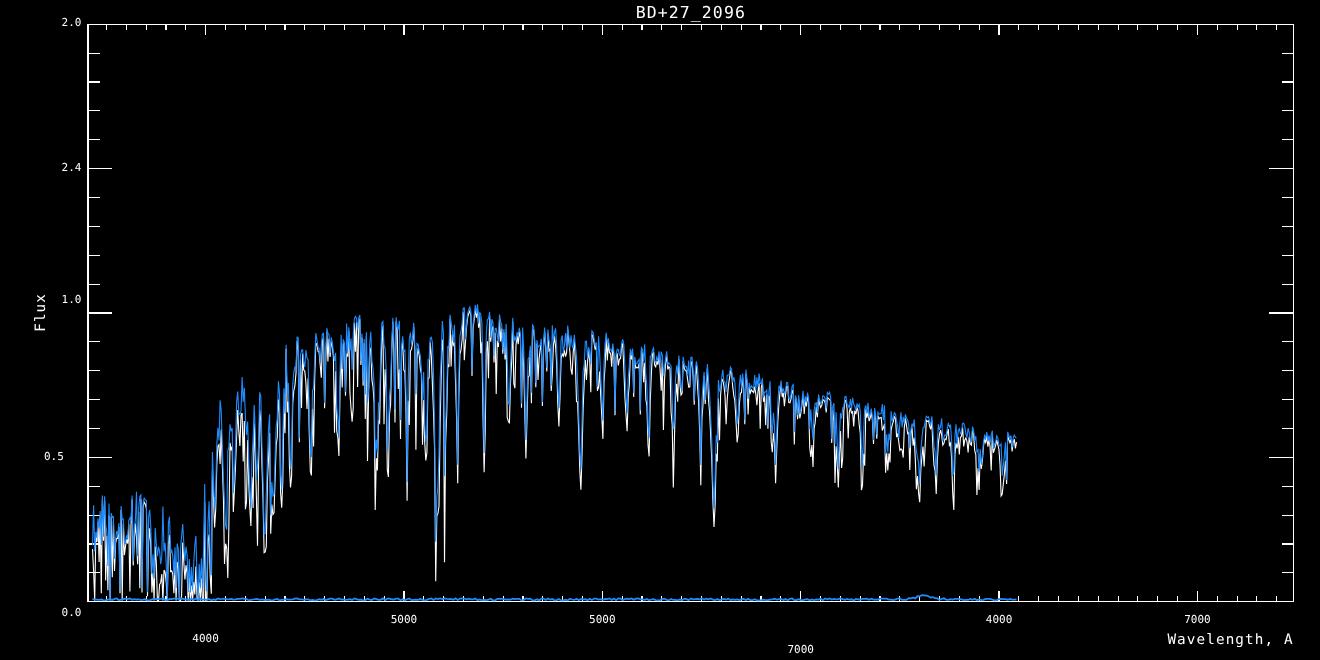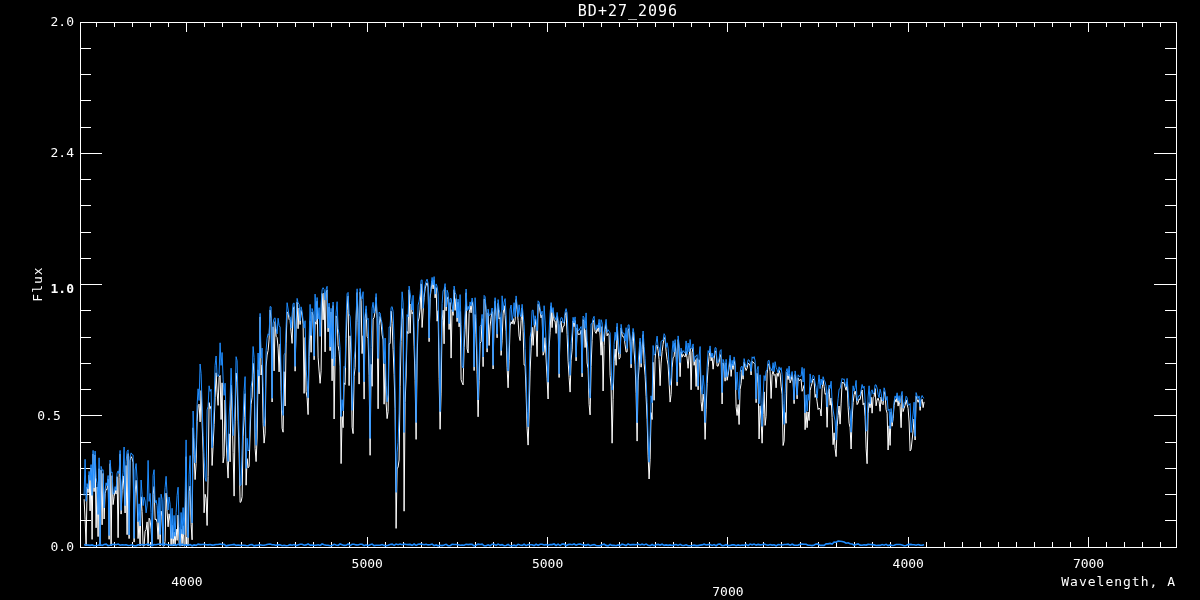--- a/index.html
+++ b/index.html
@@ -5,21 +5,21 @@
   html,body{margin:0;padding:0;background:#000;}
   #screen{position:relative;width:1200px;height:600px;background:#000;overflow:hidden;
           font-family:"DejaVu Sans Mono","Liberation Mono",monospace;color:#fff;}
   #plot-svg{position:absolute;left:0;top:0;}
   .ttl{position:absolute;left:80px;top:2px;width:1096px;height:16px;text-align:center;
        font-size:15px;letter-spacing:1px;color:#fff;}
   .xlab{position:absolute;left:80px;top:574px;width:1096px;height:16px;text-align:right;
         font-size:13px;letter-spacing:1px;color:#fff;}
   .ylab{position:absolute;left:3px;top:276px;width:70px;height:16px;text-align:center;
         font-size:13px;letter-spacing:1px;color:#fff;transform:rotate(-90deg);}
-  .tick-label{position:absolute;font-size:13px;color:#fff;line-height:16px;}
+  .tick-label{position:absolute;font-size:10px;color:#fff;line-height:16px;}
   .tick-label.x{width:64px;text-align:center;top:556px;}
   .tick-label.y{width:50px;text-align:right;left:24px;}
 </style>
 </head>
 <body>
 
 <div id="screen">
   <svg id="plot-svg" width="1200" height="600">
       <rect x="80" y="22" width="1096" height="525" fill="none" stroke="#ffffff" stroke-width="1" shape-rendering="crispEdges"></rect>
       <line x1="96.76999012833168" y1="547" x2="96.76999012833168" y2="542" stroke="#ffffff" shape-rendering="crispEdges"></line>
@@ -187,19 +187,19 @@
   <div class="ttl">BD+27_2096</div>
   <div class="xlab">Wavelength, A</div>
   <div class="ylab">Flux</div>
   <div id="labels">
       <div class="tick-label x" style="left: 154.931px; margin-top: 18px;">4000</div>
       <div class="tick-label x" style="left: 335.254px;">5000</div>
       <div class="tick-label x" style="left: 515.576px;">5000</div>
       <div class="tick-label x" style="left: 695.899px; margin-top: 28px;">7000</div>
       <div class="tick-label x" style="left: 876.221px;">4000</div>
       <div class="tick-label x" style="left: 1056.54px;">7000</div>
-      <div class="tick-label y" style="top: 539px;">0.0</div>
+      <div class="tick-label y" style="top: 550px;">0.0</div>
       <div class="tick-label y" style="top: 407.75px; text-align: center;">0.5</div>
-      <div class="tick-label y" style="top: 281px; font-weight: bold;">1.0</div>
+      <div class="tick-label y" style="top: 265px;">1.0</div>
       <div class="tick-label y" style="top: 145.25px;">2.4</div>
       <div class="tick-label y" style="top: 14px;">2.0</div>
     </div>
 </div>
 
 </body></html>

